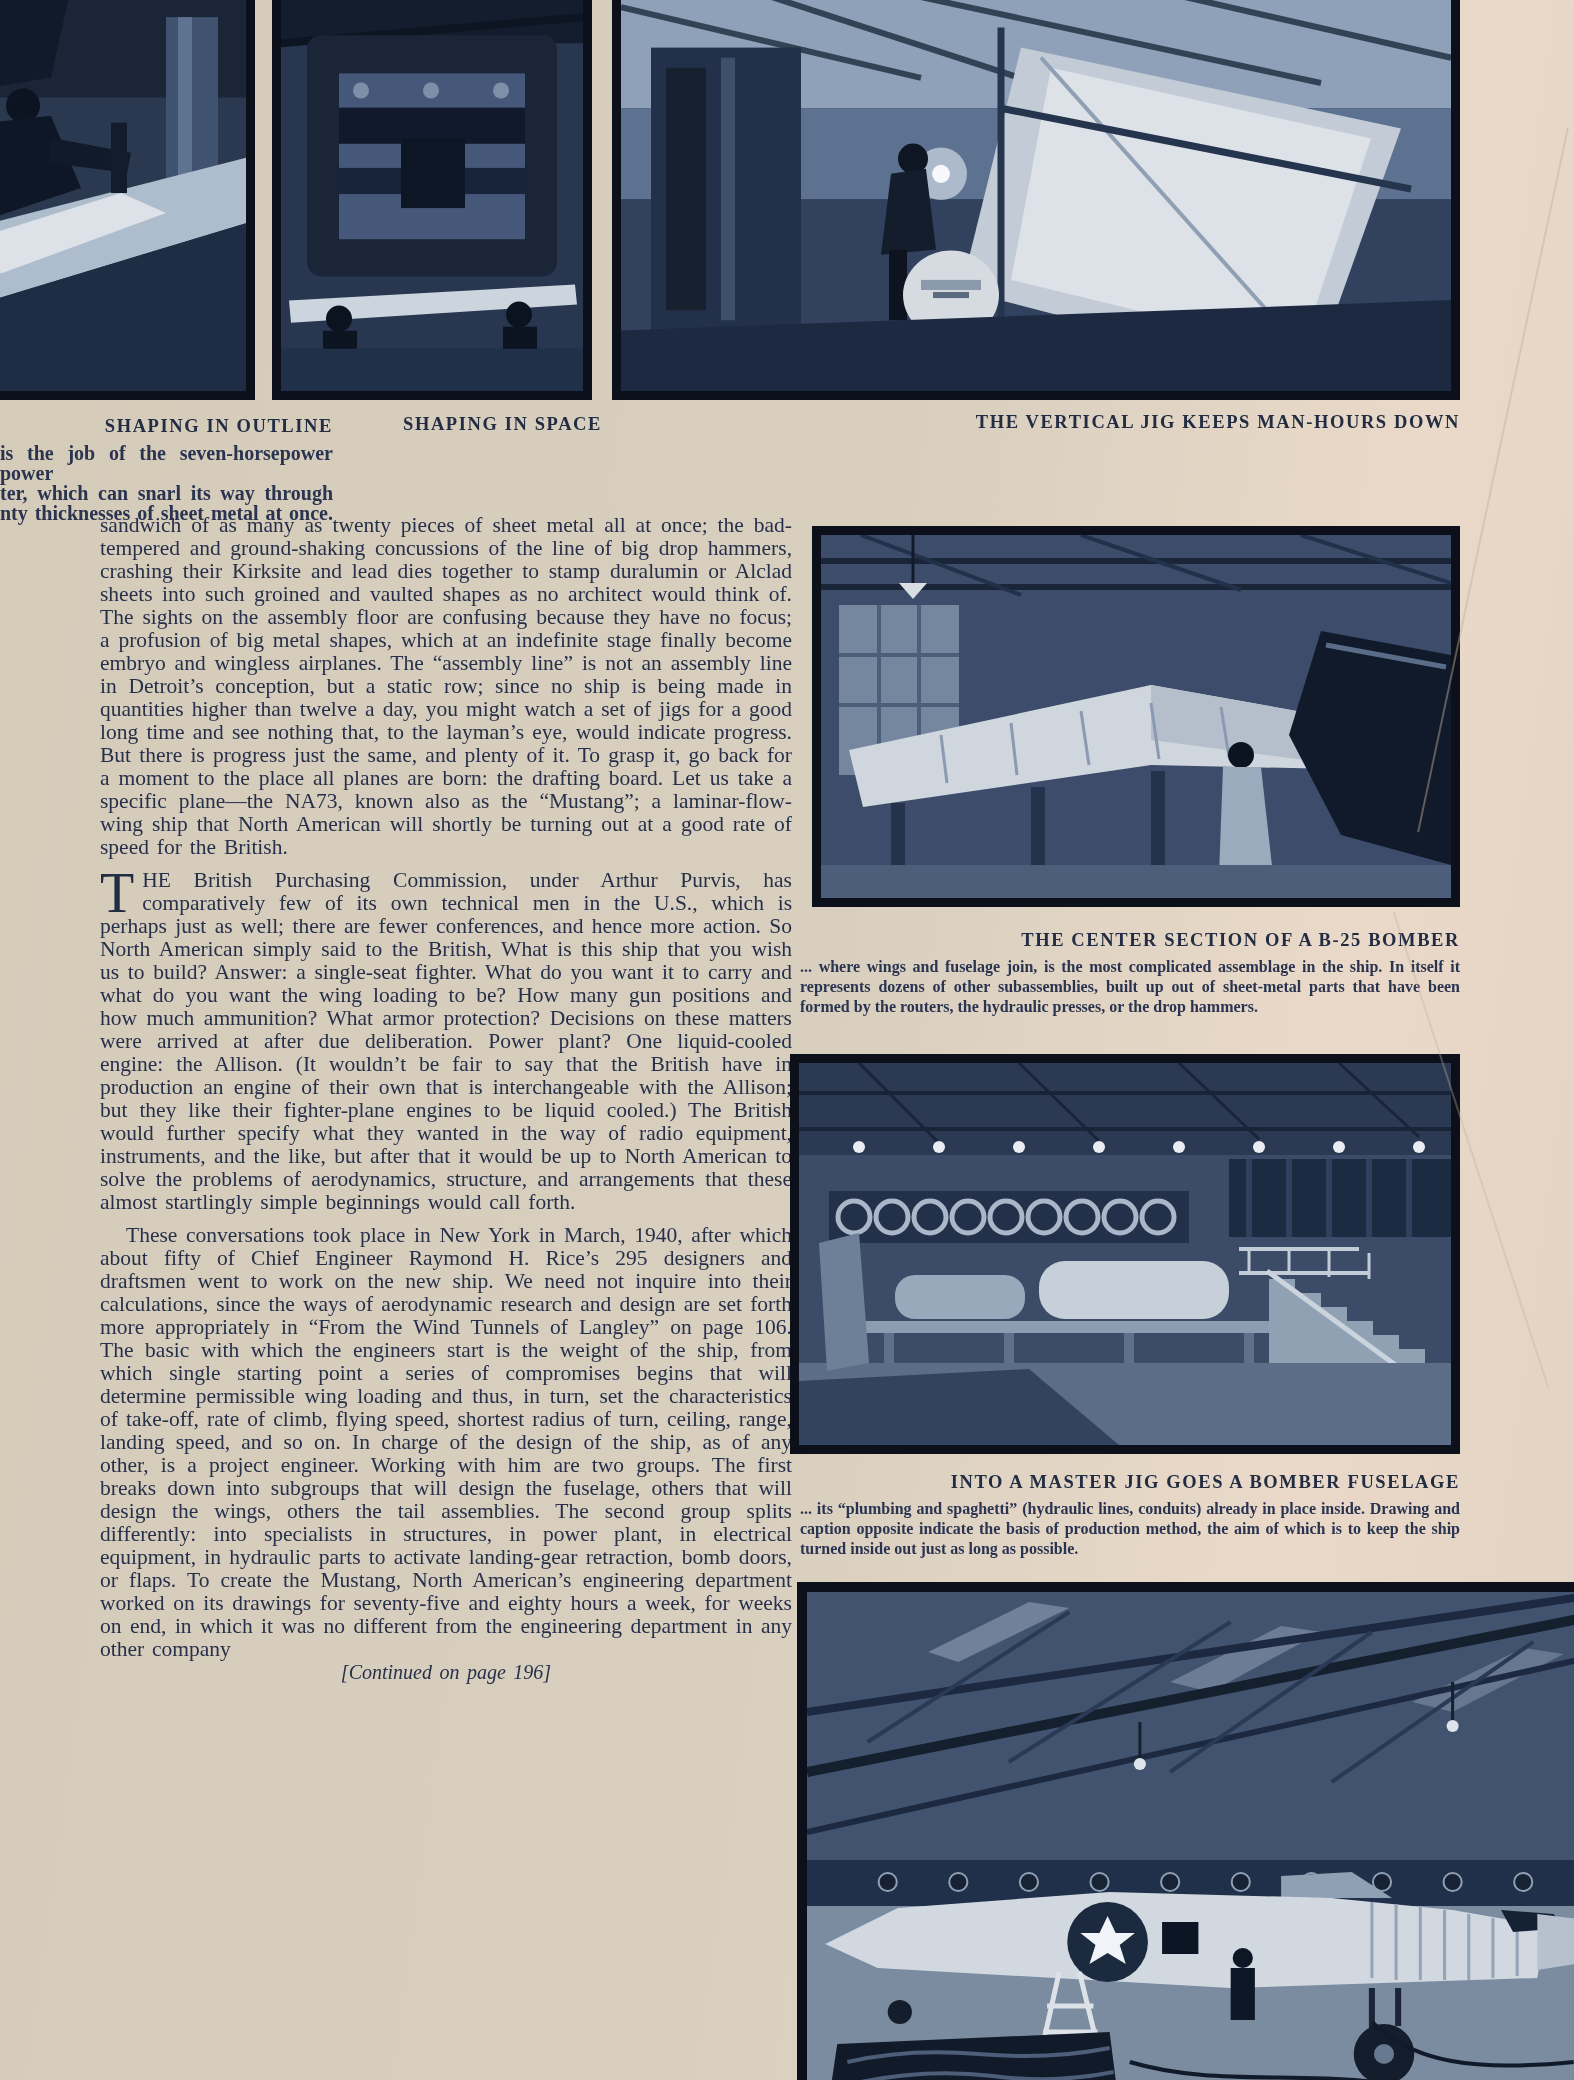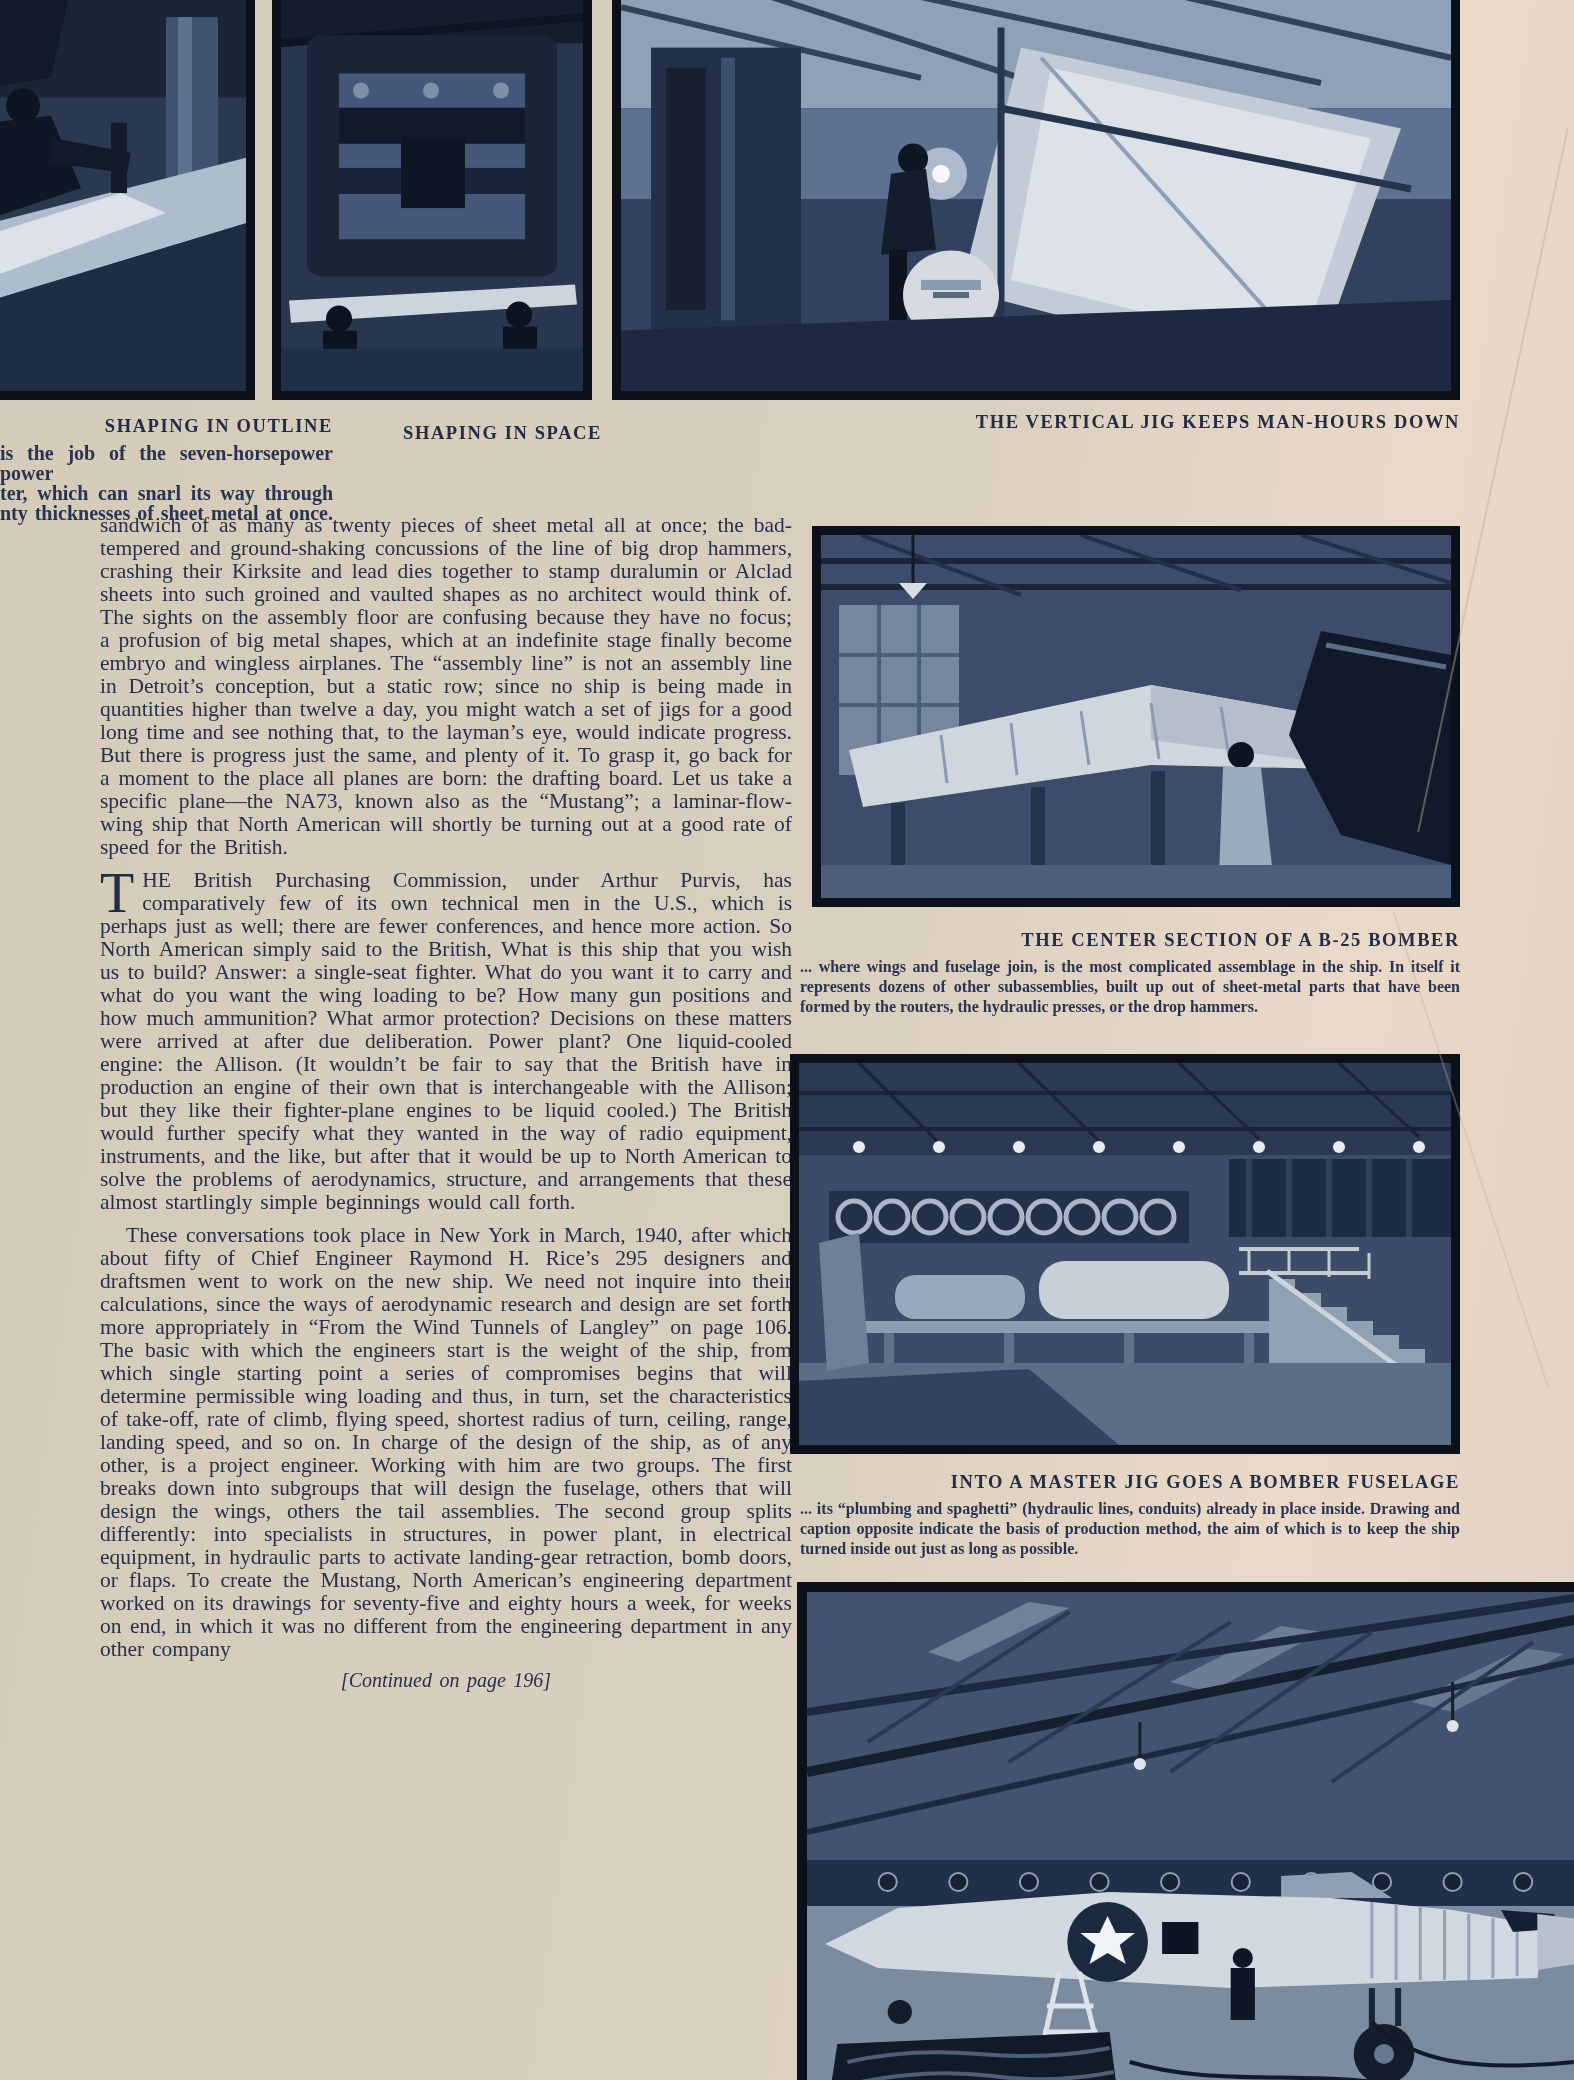--- a/index.html
+++ b/index.html
@@ -31,40 +31,40 @@
     font-size:18.5px;font-weight:bold;letter-spacing:1.6px;
     line-height:24px;margin-bottom:5px;color:#222c42;
   }
   .cap-body{
     font-size:16px;font-weight:bold;line-height:20px;
     text-align:justify;color:#2a3450;
   }
   .cap-a{left:0;top:414px;width:333px;}
   .cap-a .cap-line{font-size:20px;font-weight:bold;line-height:20px;color:#2a3450;
     text-align:justify;text-align-last:justify;}
-  .cap-b{left:258px;top:421px;width:344px;}
+  .cap-b{left:258px;top:412px;width:344px;}
   .cap-c{left:796px;top:410px;width:664px;}
   .cap-d{left:800px;top:928px;width:660px;}
   .cap-e{left:800px;top:1470px;width:660px;}
   .bodycol{
     position:absolute;left:100px;top:514px;width:692px;
     font-size:21.5px;line-height:23px;text-align:justify;
     word-spacing:2.5px;color:#26304a;
   }
   .bodycol p{margin:0;}
   .bodycol p + p{margin-top:10px;}
   .indent{text-indent:26px;}
   .dropcap{
     float:left;
     font-size:56px;line-height:44px;
     padding:2px 8px 0 0;
     font-weight:normal;color:#222c42;
   }
   .continued{
-    margin-top:8px;
+    margin-top:0;
     text-align:center;font-style:italic;font-size:20px;
   }
   .crease{
     position:absolute;left:1492px;top:120px;width:2px;height:720px;
     background:#c0b09b;opacity:.45;transform:rotate(12deg);
   }
   .crease2{
     position:absolute;left:1470px;top:900px;width:2px;height:500px;
     background:#c0b09b;opacity:.35;transform:rotate(-18deg);
   }

